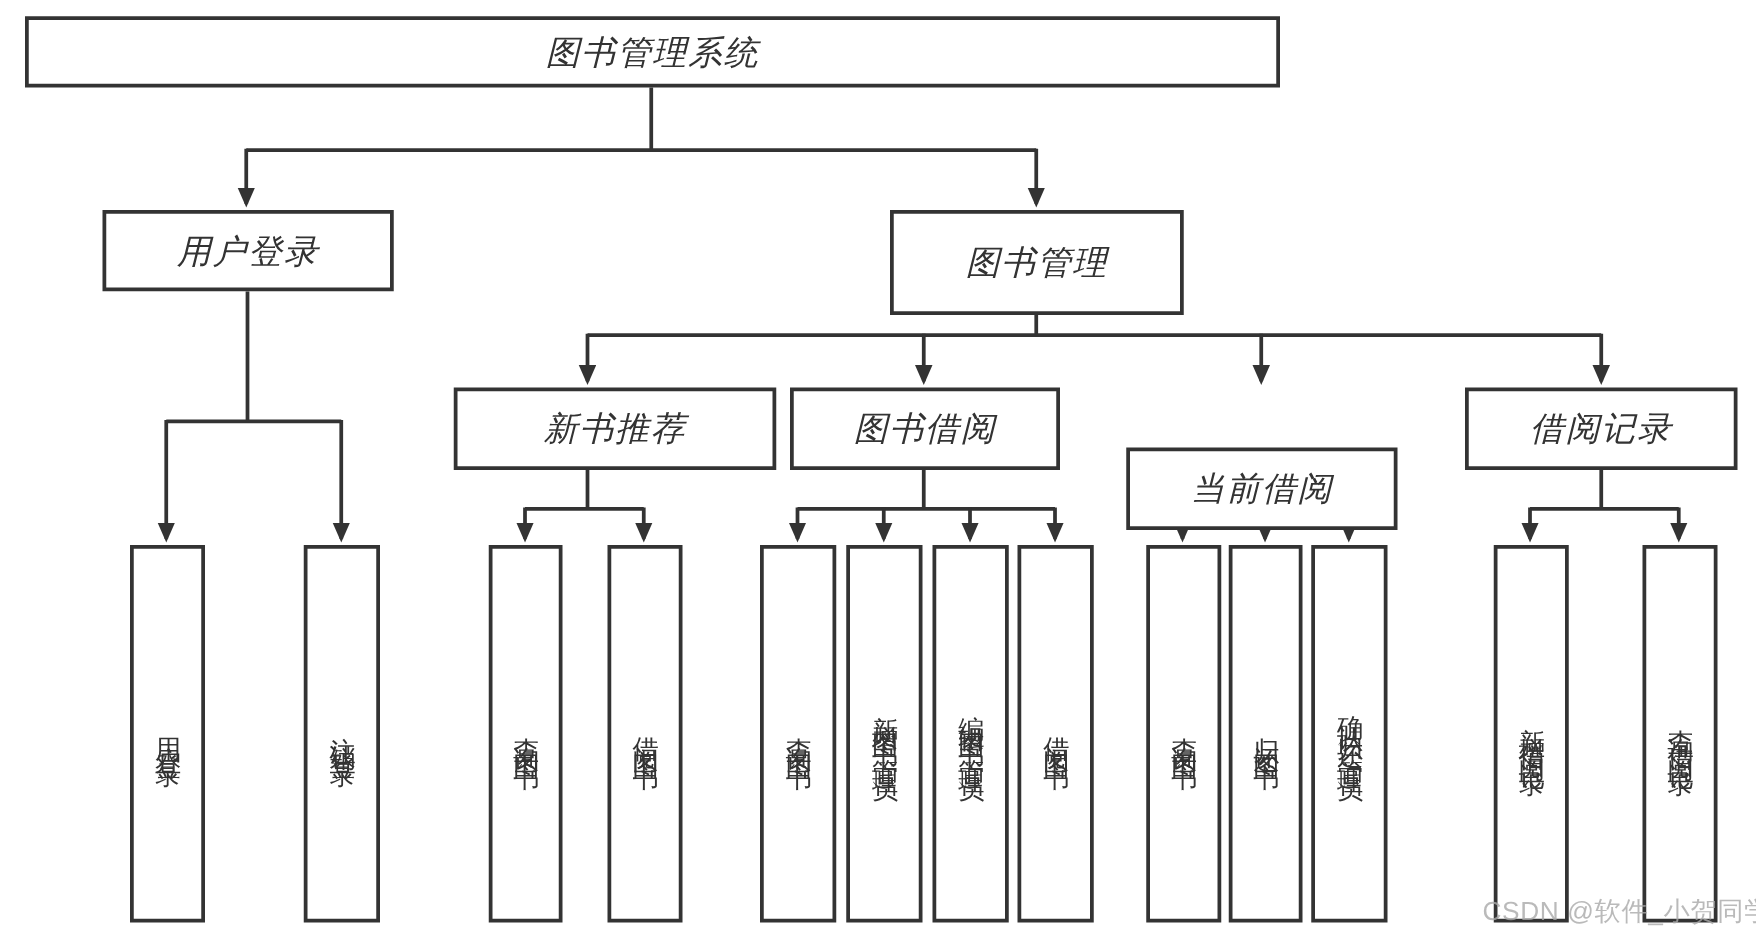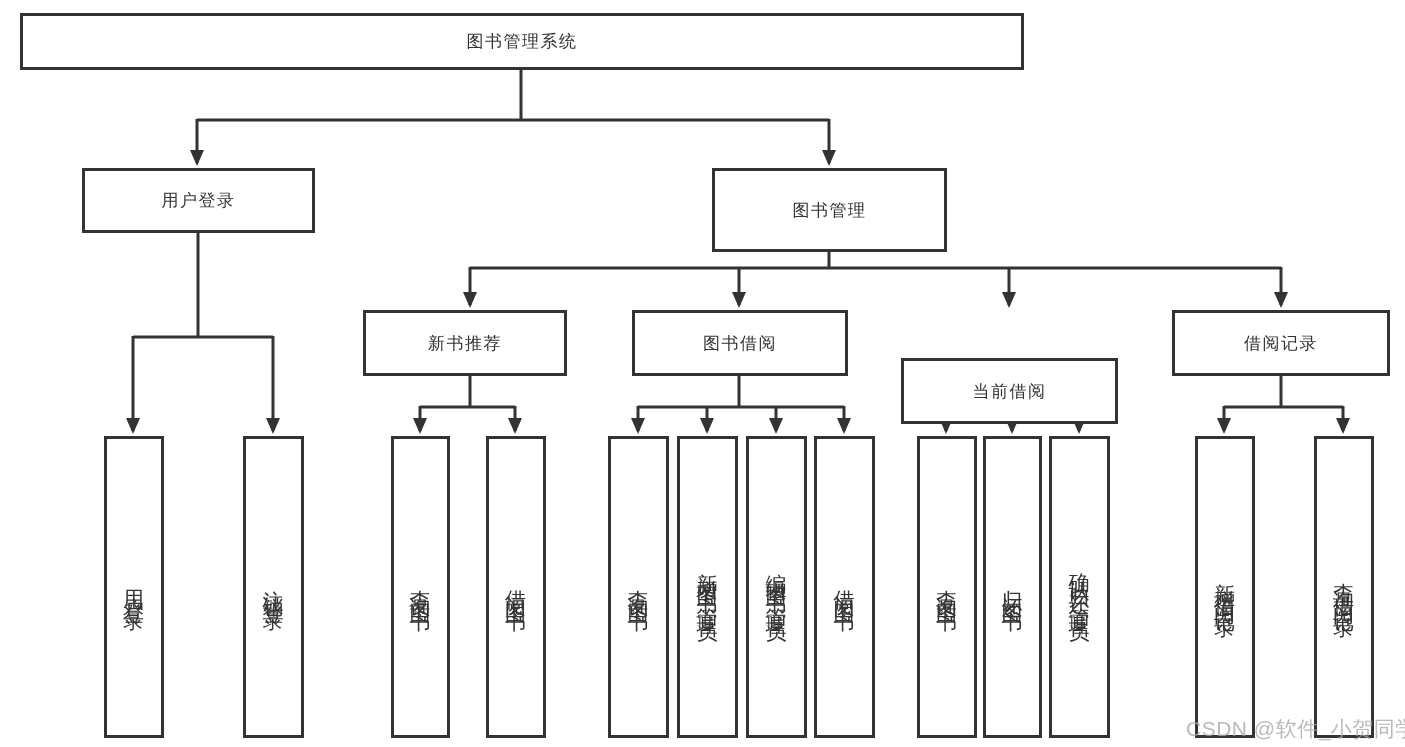--- a/index.html
+++ b/index.html
@@ -10,22 +10,23 @@
     font-family:"Liberation Sans","DejaVu Sans",sans-serif;
     overflow:hidden;
   }
   #wires{position:absolute;left:0;top:0;z-index:1;}
   .hbox{
     position:absolute;z-index:2;
     box-sizing:border-box;
     border:3px solid #333;
     background:#fff;
     display:flex;align-items:center;justify-content:center;
-    font-size:17px;color:#333;letter-spacing:1.5px;
+    font-size:27px;color:#333;letter-spacing:1.5px;
     white-space:nowrap;
+    font-style:italic;
   }
   .vbox{
     position:absolute;z-index:2;
     box-sizing:border-box;
     border:3px solid #333;
     background:#fff;
     display:flex;align-items:center;justify-content:center;
     font-size:21px;color:#333;
   }
   .vtext{
@@ -96,21 +97,21 @@
       <path d="M1224 406 V431" marker-end="url(#ah)"></path>
       <path d="M1343 406 V431" marker-end="url(#ah)"></path>
     </g>
   </svg>
 
   <div class="hbox" style="left:20px;top:13px;width:1004px;height:57px;">图书管理系统</div>
 
   <div class="hbox" style="left:82px;top:168px;width:233px;height:65px;">用户登录</div>
   <div class="hbox" style="left:712px;top:168px;width:235px;height:84px;">图书管理</div>
 
-  <div class="hbox" style="left:363px;top:310px;width:204px;height:66px;">新书推荐</div>
+  <div class="hbox" style="left:363px;top:310px;width:258px;height:66px;">新书推荐</div>
   <div class="hbox" style="left:632px;top:310px;width:216px;height:66px;">图书借阅</div>
   <div class="hbox" style="left:901px;top:310px;width:217px;height:66px;margin-top:48px;">当前借阅</div>
   <div class="hbox" style="left:1172px;top:310px;width:218px;height:66px;">借阅记录</div>
 
   <div class="vbox" style="left:104px;top:436px;width:60px;height:302px;">
     <span class="vtext">用户登录</span>
   </div>
   <div class="vbox" style="left:243px;top:436px;width:61px;height:302px;">
     <span class="vtext">注销登录</span>
   </div>

